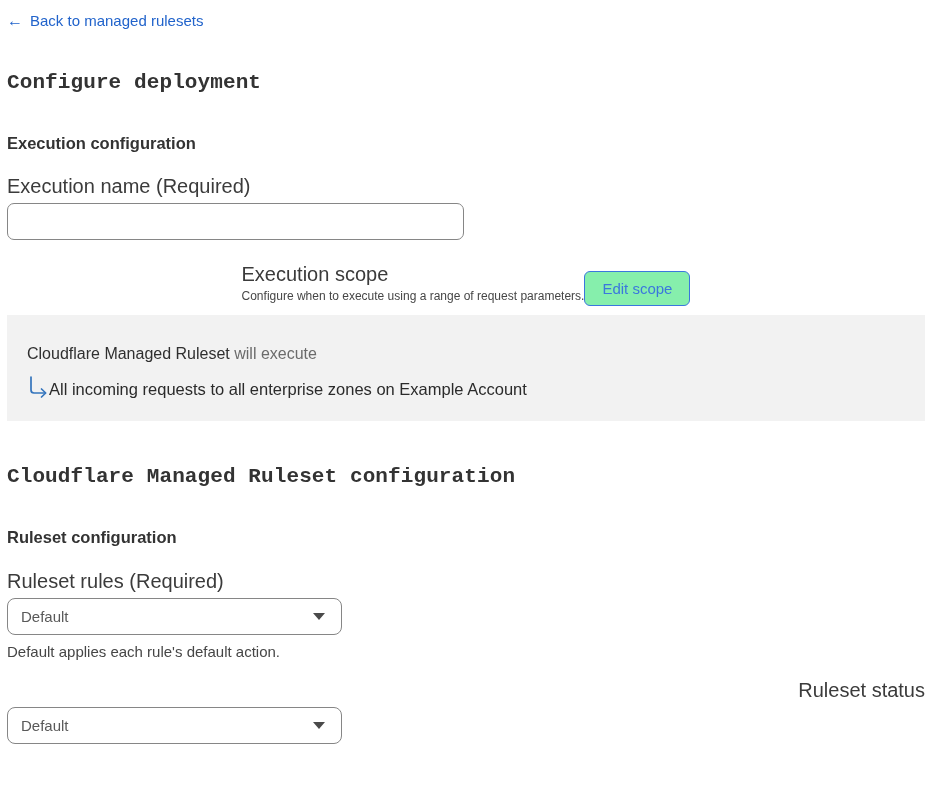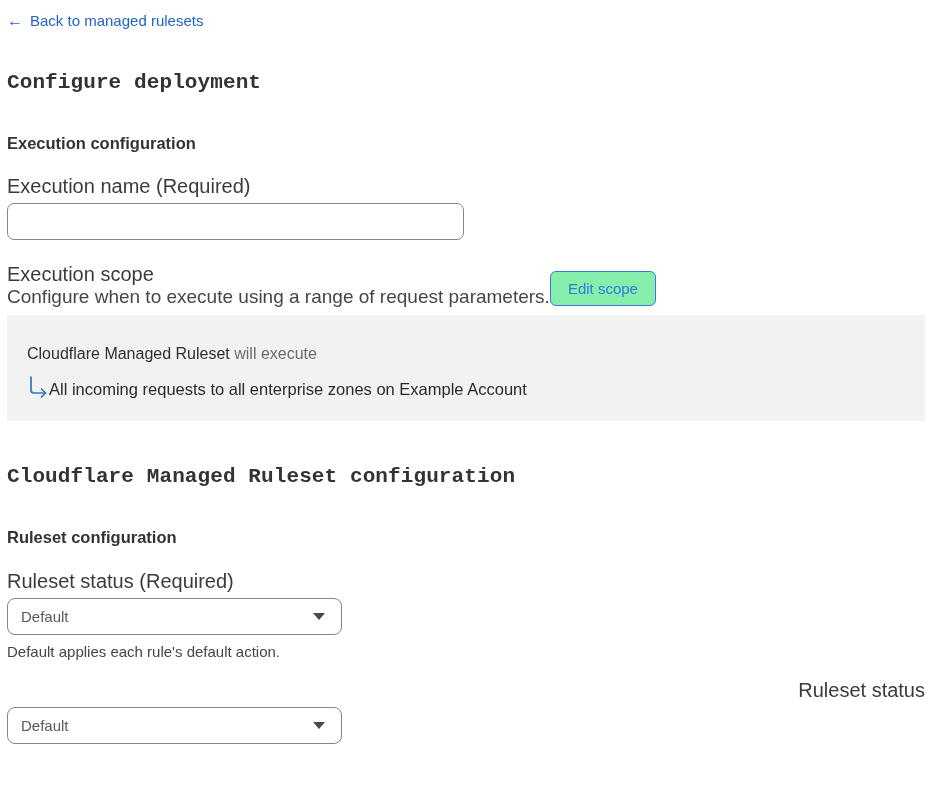--- a/index.html
+++ b/index.html
@@ -60,26 +60,26 @@
     font-size: 15px;
     color: #313131;
     padding: 0 12px;
     outline: none;
     font-family: "Liberation Sans", "DejaVu Sans", sans-serif;
   }
   
   .scope-row {
     margin-top: 25px;
     display: flex;
-    justify-content: flex-start;
+    justify-content: center;
     align-items: flex-start;
   }
   .scope-text .field-label { margin-bottom: 4px; }
   .scope-desc {
-    font-size: 19px;
+    font-size: 12px;
     color: #464646;
     line-height: 19px;
   }
   .edit-scope-btn {
     margin-top: 6px;
     background: #86efac;
     border: 1px solid #3b77dd;
     border-radius: 6px;
     color: #3b77dd;
     font-size: 15px;
@@ -186,21 +186,21 @@
         </svg>
       </span>
       <span>All incoming requests to all enterprise zones on Example Account</span>
     </div>
   </div>
 
   <div class="h1 second">Cloudflare Managed Ruleset configuration</div>
 
   <div class="h2 second">Ruleset configuration</div>
 
-  <div class="field-label action">Ruleset status (Required)</div>
+  <div class="field-label action">Ruleset rules (Required)</div>
   <div class="select-box">
     <span class="select-value">Default</span>
     <span class="caret-down"></span>
   </div>
   <div class="help-text">Default applies each rule's default action.</div>
 
   <div class="field-label status">Ruleset status</div>
   <div class="select-box">
     <span class="select-value">Default</span>
     <span class="caret-down"></span>

